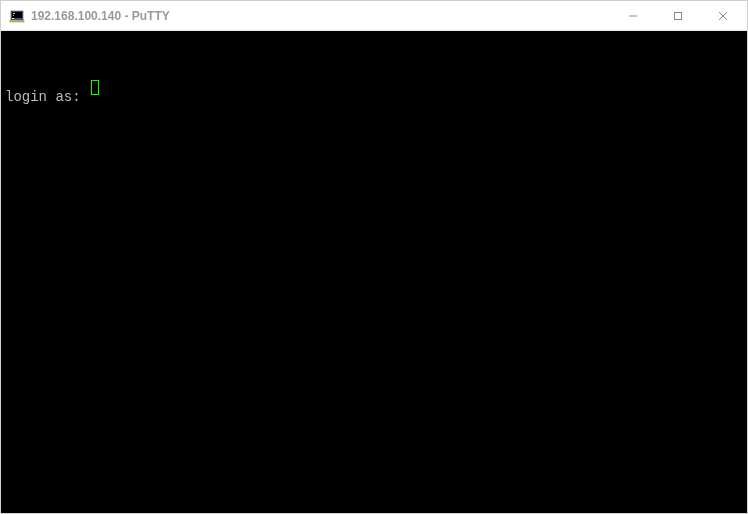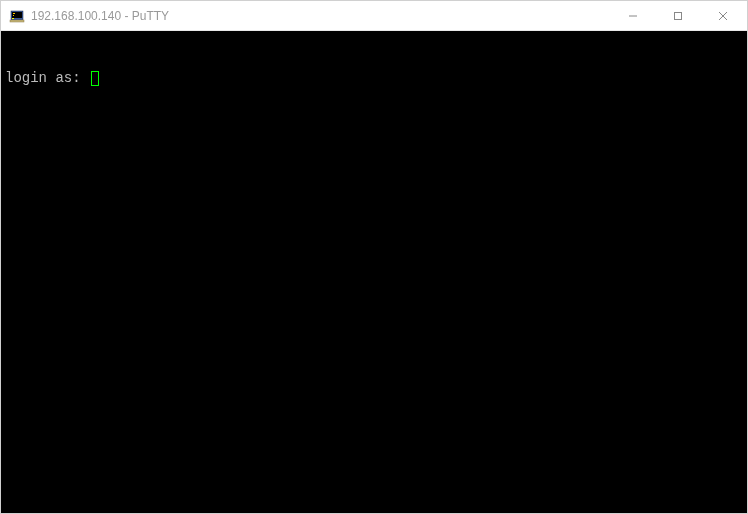--- a/index.html
+++ b/index.html
@@ -15,20 +15,21 @@
       overflow: hidden;
       border: 1px solid #d0d0d0;
     }
     .titlebar {
       height: 30px;
       background: #ffffff;
       display: flex;
       align-items: center;
       padding: 0 2px 0 8px;
       border-bottom: 1px solid #e8e8e8;
+      font-weight: bold;
     }
     .titlebar-icon {
       width: 16px;
       height: 16px;
       margin-right: 6px;
       flex-shrink: 0;
     }
     .titlebar-title {
       flex: 1;
       font-size: 12px;
@@ -63,20 +64,21 @@
       color: #bbbbbb;
       white-space: pre;
       position: relative;
     }
     .prompt-line {
       display: flex;
       align-items: center;
     }
     .prompt-text {
       color: #bbbbbb;
+      margin-top: 19px;
     }
     .cursor {
       display: inline-block;
       width: 8px;
       height: 15px;
       border: 1px solid #00ff00;
       margin-left: 2px;
       vertical-align: middle;
       box-sizing: border-box;
     }

